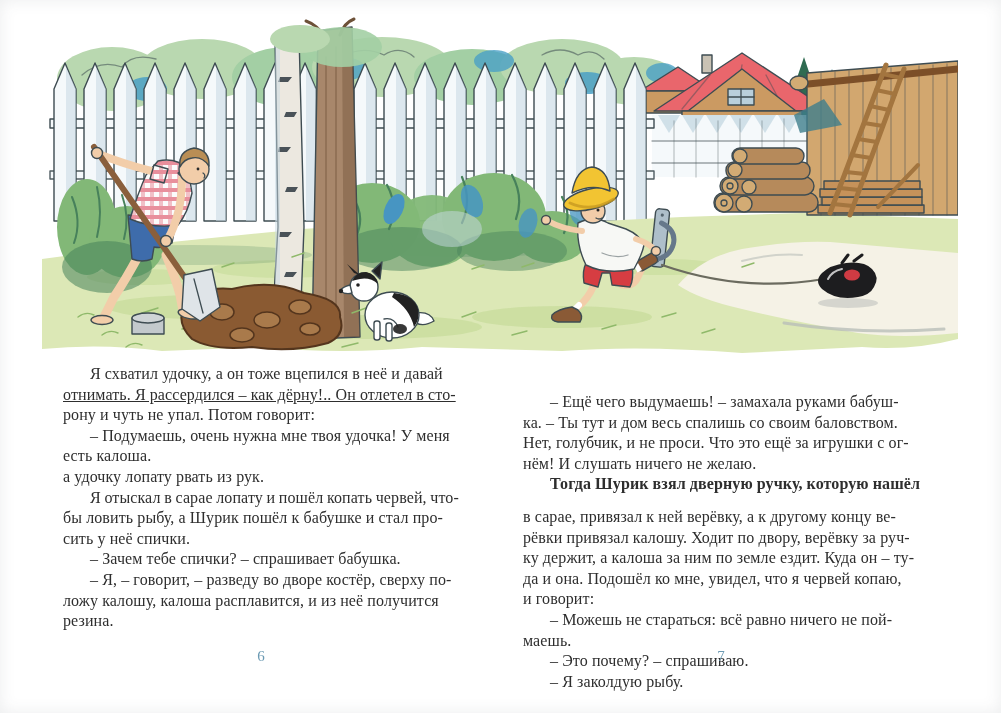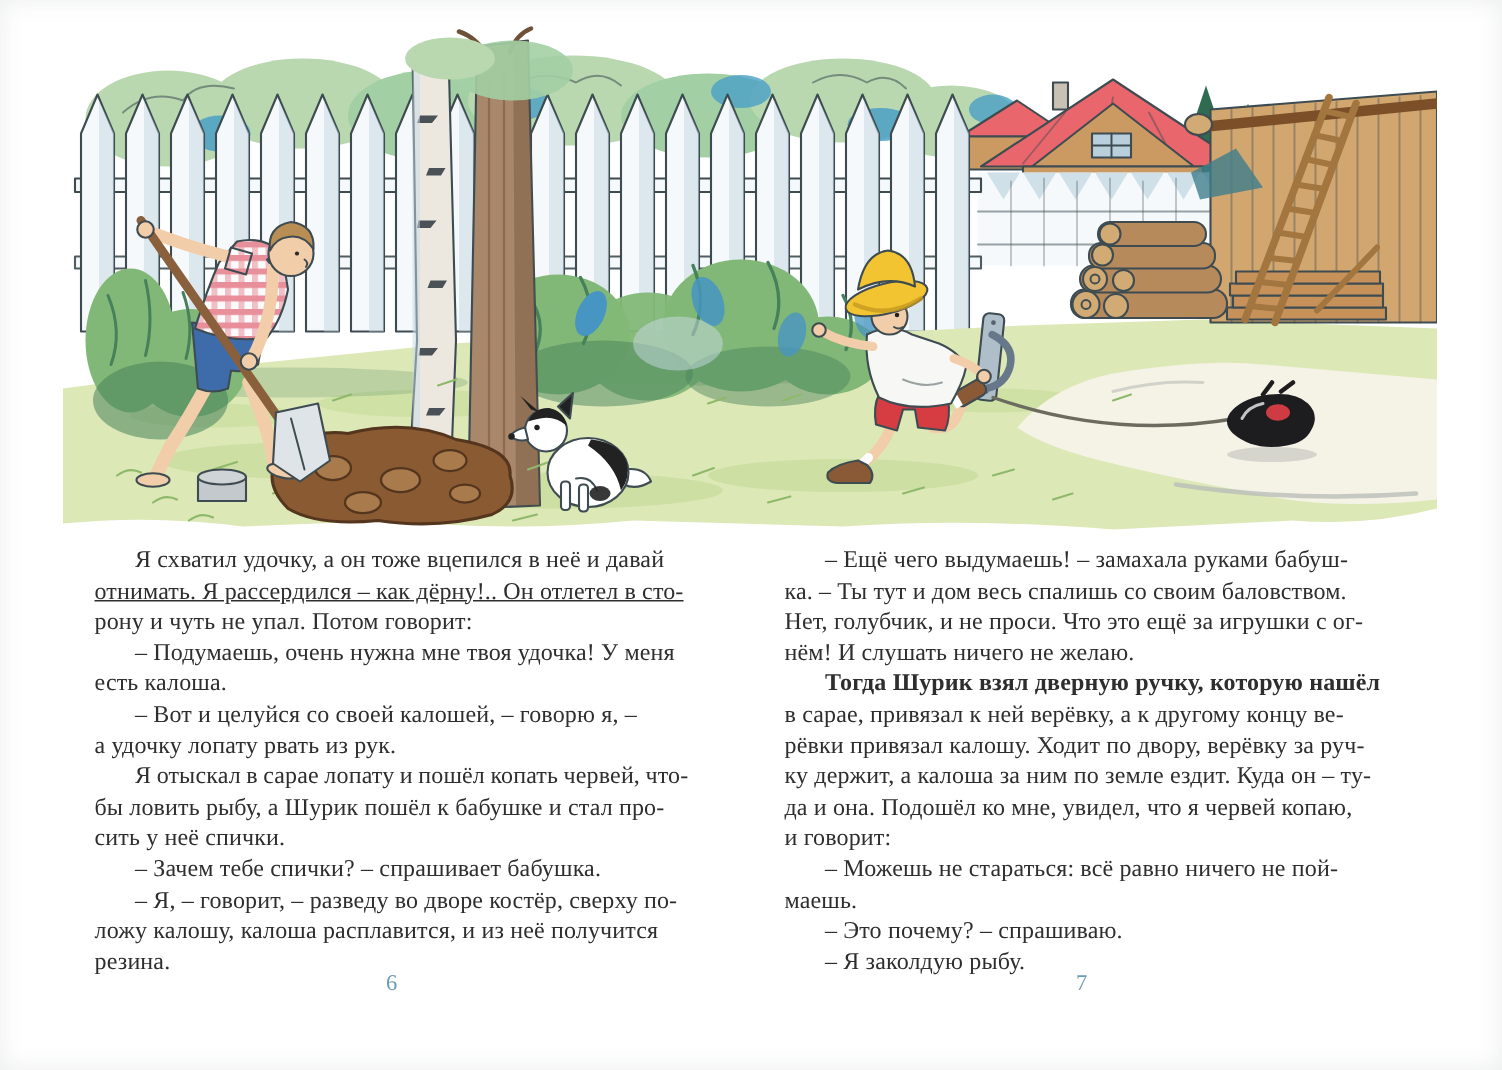--- a/index.html
+++ b/index.html
@@ -338,38 +338,37 @@
       </g>
     </svg>
   </div>
 
   <div class="textcol left">
     <div class="line indent fill" style="word-spacing: 0px;">Я схватил удочку, а он тоже вцепился в неё и давай</div>
     <div class="line fill" style="word-spacing: 0px; text-decoration: underline;">отнимать. Я рассердился – как дёрну!.. Он отлетел в сто-</div>
     <div class="line end">рону и чуть не упал. Потом говорит:</div>
     <div class="line indent fill" style="word-spacing: 0px;">– Подумаешь, очень нужна мне твоя удочка! У меня</div>
     <div class="line end">есть калоша.</div>
-    <div class="line indent fill" style="word-spacing: 0px;">– Вот и целуйся со своей калошей, – говорю я, –</div>
     <div class="line end">а удочку лопату рвать из рук.</div>
     <div class="line indent fill" style="word-spacing: -0.444444px;">Я отыскал в сарае лопату и пошёл копать червей, что-</div>
     <div class="line fill" style="word-spacing: 0px;">бы ловить рыбу, а Шурик пошёл к бабушке и стал про-</div>
     <div class="line end">сить у неё спички.</div>
     <div class="line indent end">– Зачем тебе спички? – спрашивает бабушка.</div>
     <div class="line indent fill" style="word-spacing: 0px;">– Я, – говорит, – разведу во дворе костёр, сверху по-</div>
     <div class="line fill" style="word-spacing: 0px;">ложу калошу, калоша расплавится, и из неё получится</div>
     <div class="line end">резина.</div>
   </div>
 
   <div class="textcol right">
-    <div class="line indent fill" style="word-spacing: 0px;">– Ещё чего выдумаешь! – замахала руками бабуш-</div>
+    <div class="line indent fill" style="word-spacing: 0px; margin-top: 28px;">– Ещё чего выдумаешь! – замахала руками бабуш-</div>
     <div class="line fill" style="word-spacing: 0px;">ка. – Ты тут и дом весь спалишь со своим баловством.</div>
     <div class="line fill" style="word-spacing: 0px;">Нет, голубчик, и не проси. Что это ещё за игрушки с ог-</div>
     <div class="line end">нём! И слушать ничего не желаю.</div>
     <div class="line indent fill" style="word-spacing: 0px; font-weight: bold;">Тогда Шурик взял дверную ручку, которую нашёл</div>
-    <div class="line fill" style="word-spacing: 0px;">в сарае, привязал к ней верёвку, а к другому концу ве-</div>
+    <div class="line fill" style="word-spacing: 0px; margin-top: 12px;">в сарае, привязал к ней верёвку, а к другому концу ве-</div>
     <div class="line fill" style="word-spacing: 0px;">рёвки привязал калошу. Ходит по двору, верёвку за руч-</div>
     <div class="line fill" style="word-spacing: 0px;">ку держит, а калоша за ним по земле ездит. Куда он – ту-</div>
     <div class="line fill" style="word-spacing: 0px;">да и она. Подошёл ко мне, увидел, что я червей копаю,</div>
     <div class="line end">и говорит:</div>
     <div class="line indent fill" style="word-spacing: 0px;">– Можешь не стараться: всё равно ничего не пой-</div>
     <div class="line end">маешь.</div>
     <div class="line indent end">– Это почему? – спрашиваю.</div>
     <div class="line indent end">– Я заколдую рыбу.</div>
   </div>
 

